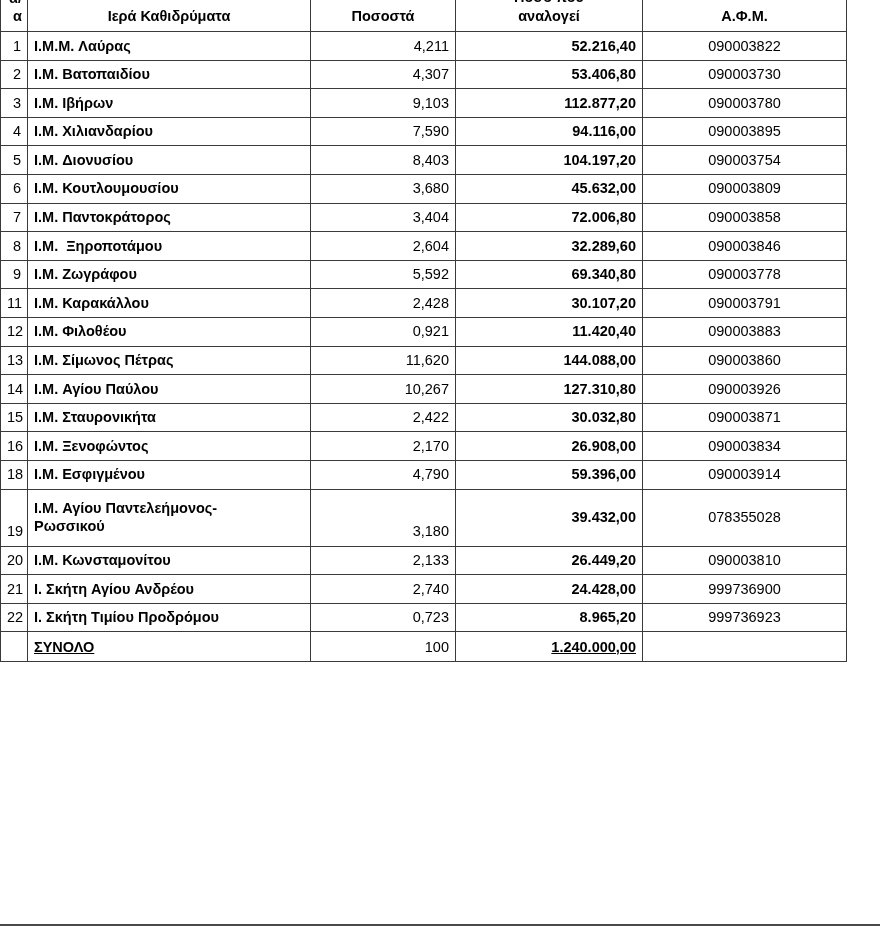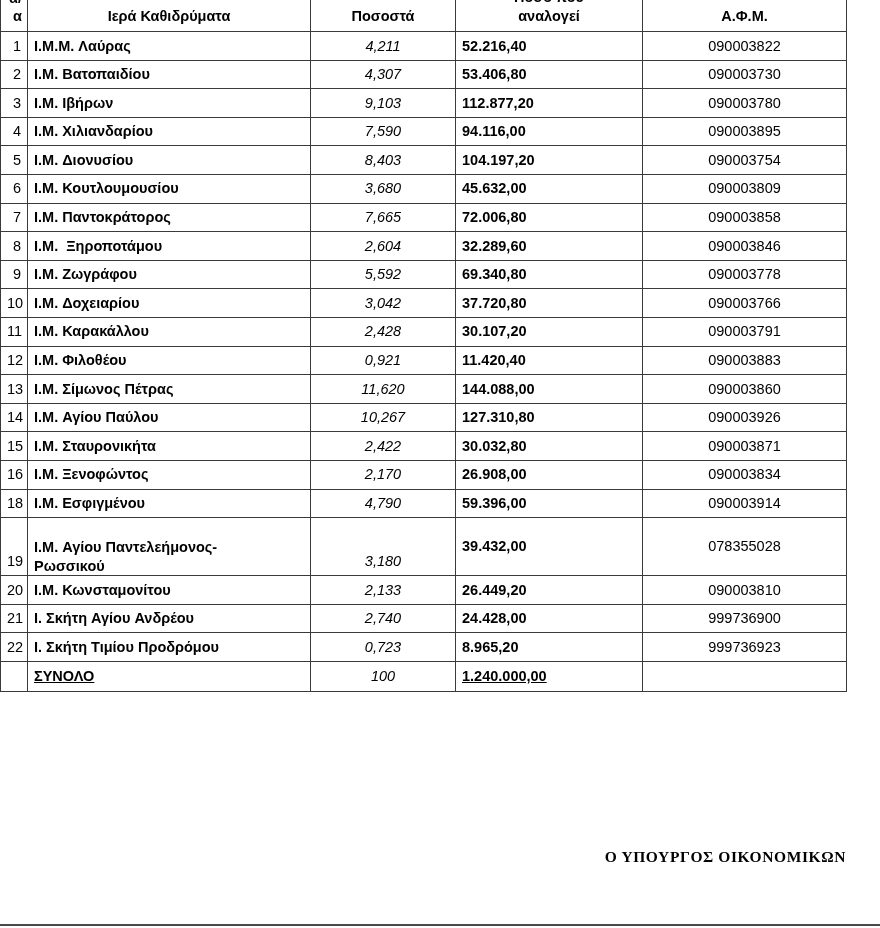--- a/index.html
+++ b/index.html
@@ -78,45 +78,44 @@
     padding-right: 6px;
     font-size: 14.5px;
   }
   td.cell-name {
     text-align: left;
     padding-left: 9px;
     font-size: 14.5px;
     font-weight: bold;
   }
   td.cell-pct {
-    text-align: center;
-    font-size: 14.5px;
-    font-style: italic;
+    text-align: right;
+    font-size: 14.5px;
   }
   td.cell-amt {
-    text-align: left;
+    text-align: right;
     font-weight: bold;
     font-size: 14.5px;
   }
   td.cell-afm {
     text-align: center;
     font-size: 14.5px;
   }
 
   
   tr.row-tall td {
     height: 57px;
   }
   tr.row-tall td.cell-aa {
     vertical-align: bottom;
     padding-bottom: 5px;
   }
   tr.row-tall td.cell-name {
     vertical-align: top;
-    padding-top: 20px;
+    padding-top: 9px;
     margin-left: 12px;
   }
   tr.row-tall td.cell-pct {
     vertical-align: bottom;
     padding-bottom: 5px;
   }
   tr.row-tall td.cell-amt,
   tr.row-tall td.cell-afm {
     vertical-align: middle;
   }
@@ -232,44 +231,37 @@
           <tr>
             <td class="cell-aa">6</td>
             <td class="cell-name">Ι.Μ.&nbsp;Κουτλουμουσίου</td>
             <td class="cell-pct">3,680</td>
             <td class="cell-amt">45.632,00</td>
             <td class="cell-afm">090003809</td>
           </tr>
           <tr>
             <td class="cell-aa">7</td>
             <td class="cell-name">Ι.Μ.&nbsp;Παντοκράτορος</td>
-            <td class="cell-pct">7,665</td>
+            <td class="cell-pct">3,404</td>
             <td class="cell-amt">72.006,80</td>
             <td class="cell-afm">090003858</td>
           </tr>
           <tr>
             <td class="cell-aa">8</td>
             <td class="cell-name">Ι.Μ.&nbsp;&nbsp;Ξηροποτάμου</td>
             <td class="cell-pct">2,604</td>
             <td class="cell-amt">32.289,60</td>
             <td class="cell-afm">090003846</td>
           </tr>
           <tr>
             <td class="cell-aa">9</td>
             <td class="cell-name">Ι.Μ.&nbsp;Ζωγράφου</td>
             <td class="cell-pct">5,592</td>
             <td class="cell-amt">69.340,80</td>
             <td class="cell-afm">090003778</td>
-          </tr>
-          <tr>
-            <td class="cell-aa">10</td>
-            <td class="cell-name">Ι.Μ.&nbsp;Δοχειαρίου</td>
-            <td class="cell-pct">3,042</td>
-            <td class="cell-amt">37.720,80</td>
-            <td class="cell-afm">090003766</td>
           </tr>
           <tr>
             <td class="cell-aa">11</td>
             <td class="cell-name">Ι.Μ.&nbsp;Καρακάλλου</td>
             <td class="cell-pct">2,428</td>
             <td class="cell-amt">30.107,20</td>
             <td class="cell-afm">090003791</td>
           </tr>
           <tr>
             <td class="cell-aa">12</td>
@@ -346,18 +338,17 @@
             <td class="cell-name"><span class="u">ΣΥΝΟΛΟ</span></td>
             <td class="cell-pct">100</td>
             <td class="cell-amt"><span class="u">1.240.000,00</span></td>
             <td class="cell-afm"></td>
           </tr>
         </tbody>
     </table>
   </div>
 
   <div class="signature">
-    <span class="sig-line1">Ο ΥΠΟΥΡΓΟΣ ΟΙΚΟΝΟΜΙΚΩΝ</span>
   </div>
 
   <div class="page-rule"></div>
 
 </div>
 
 </body></html>

